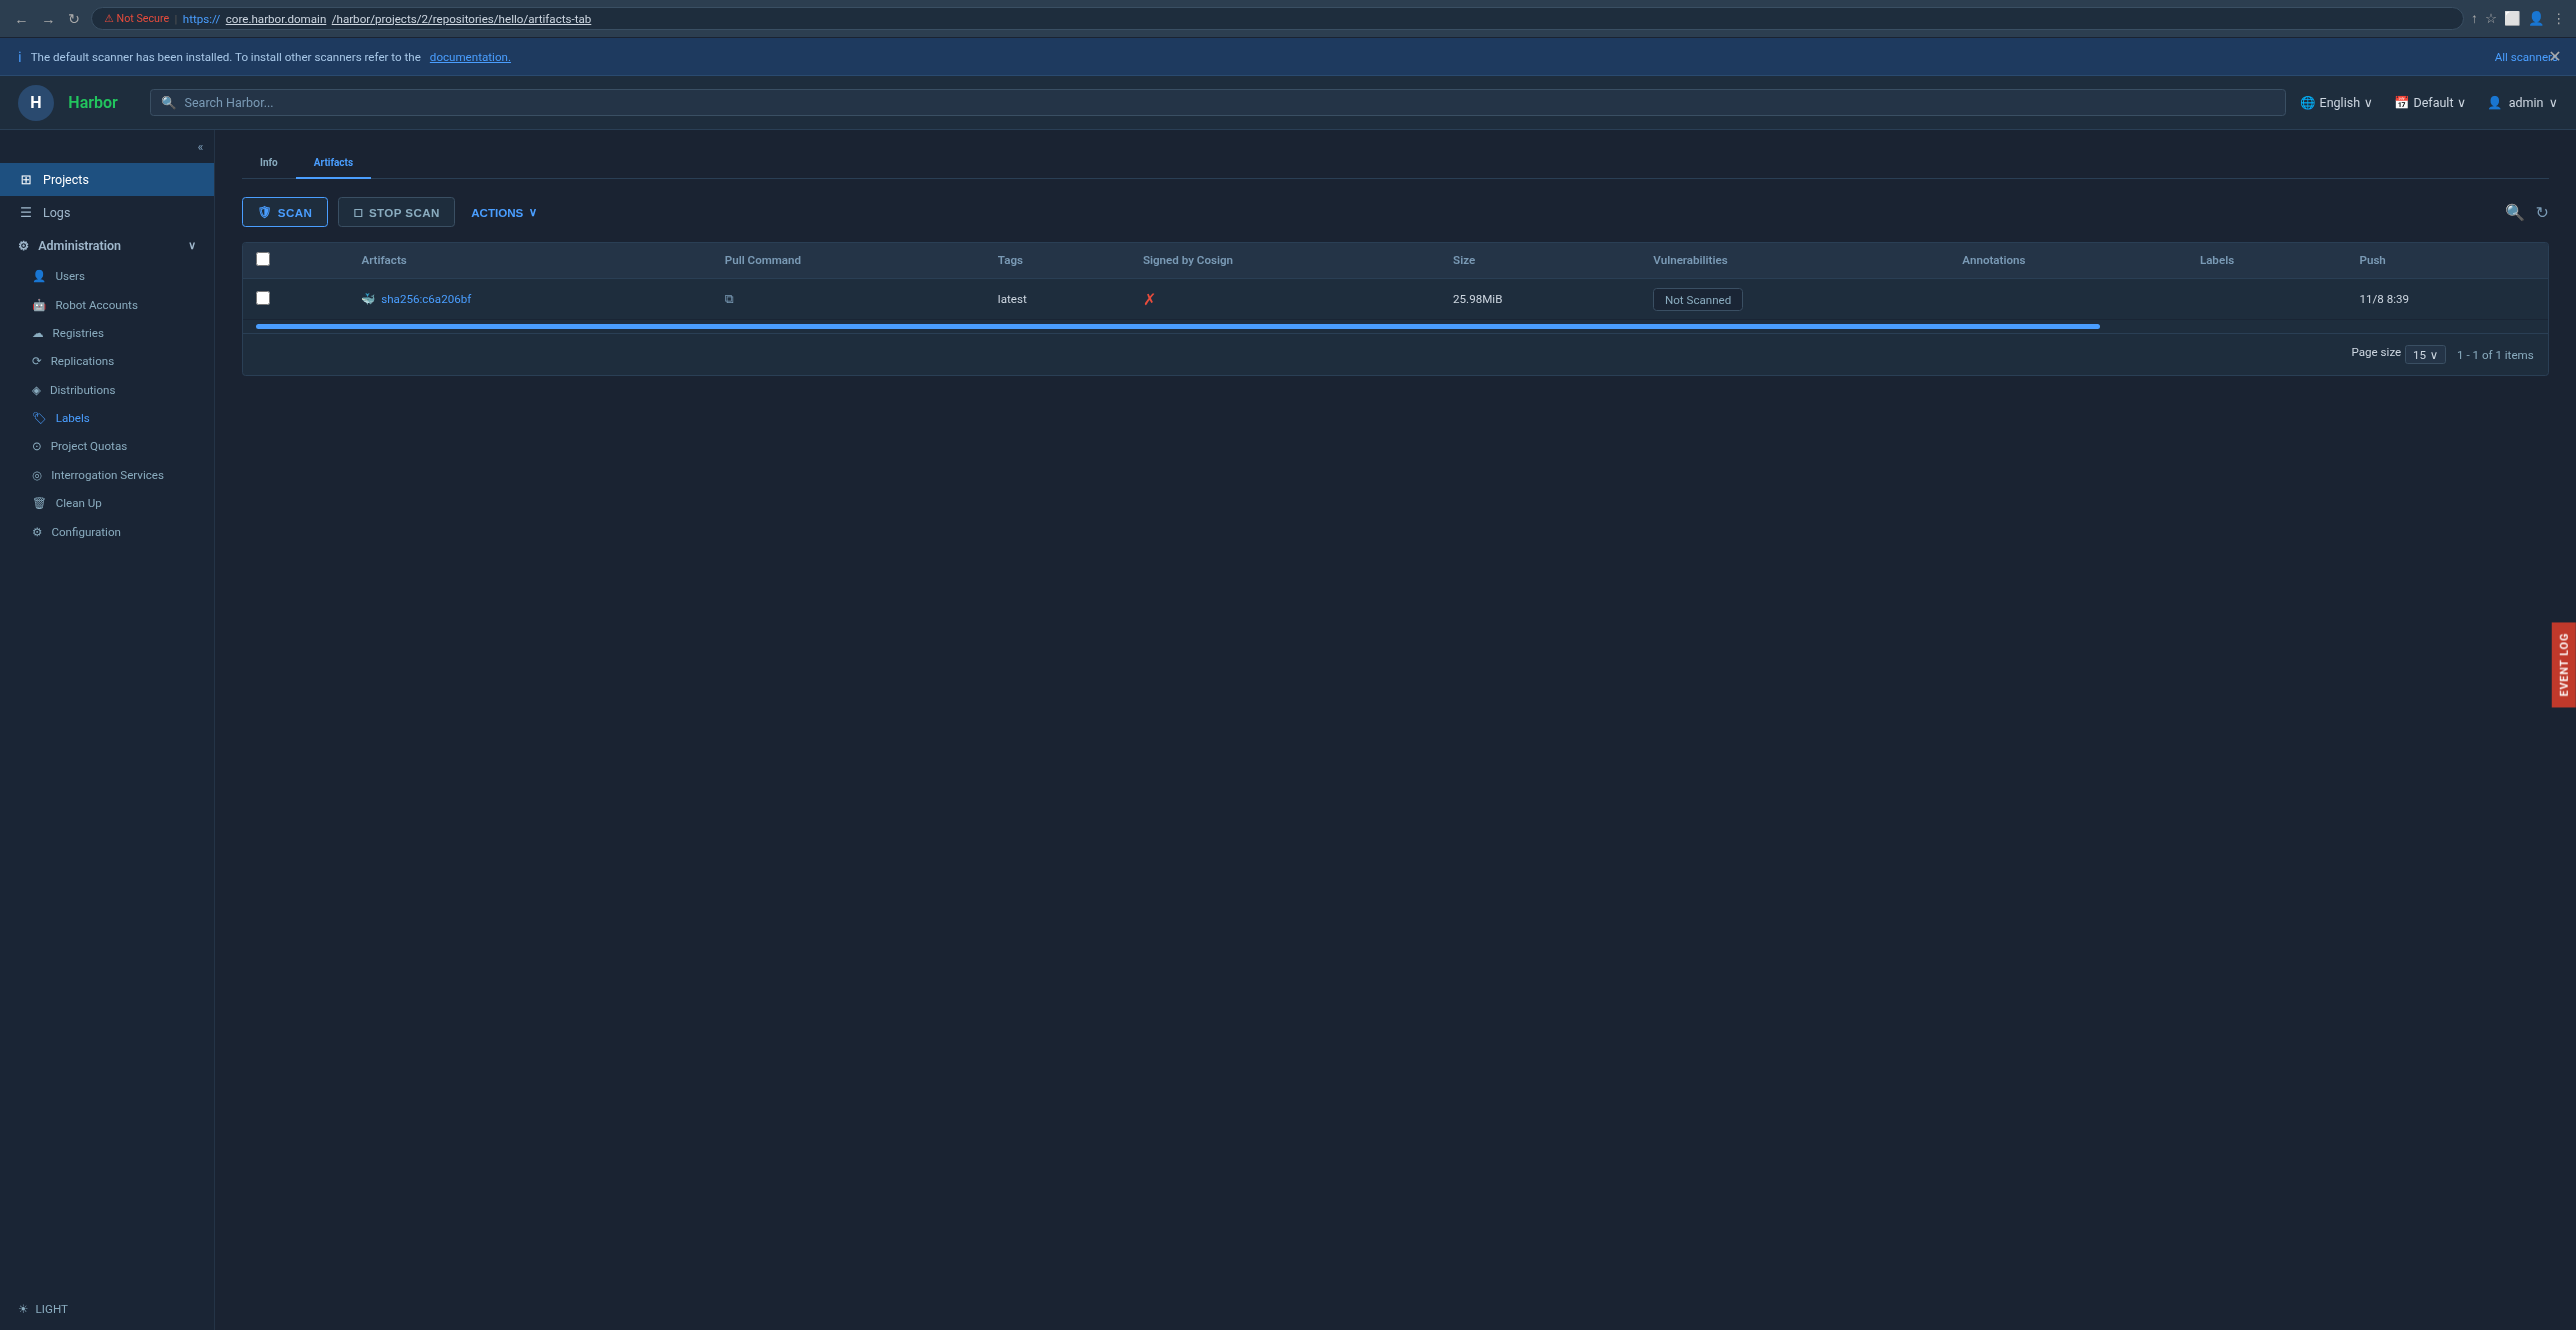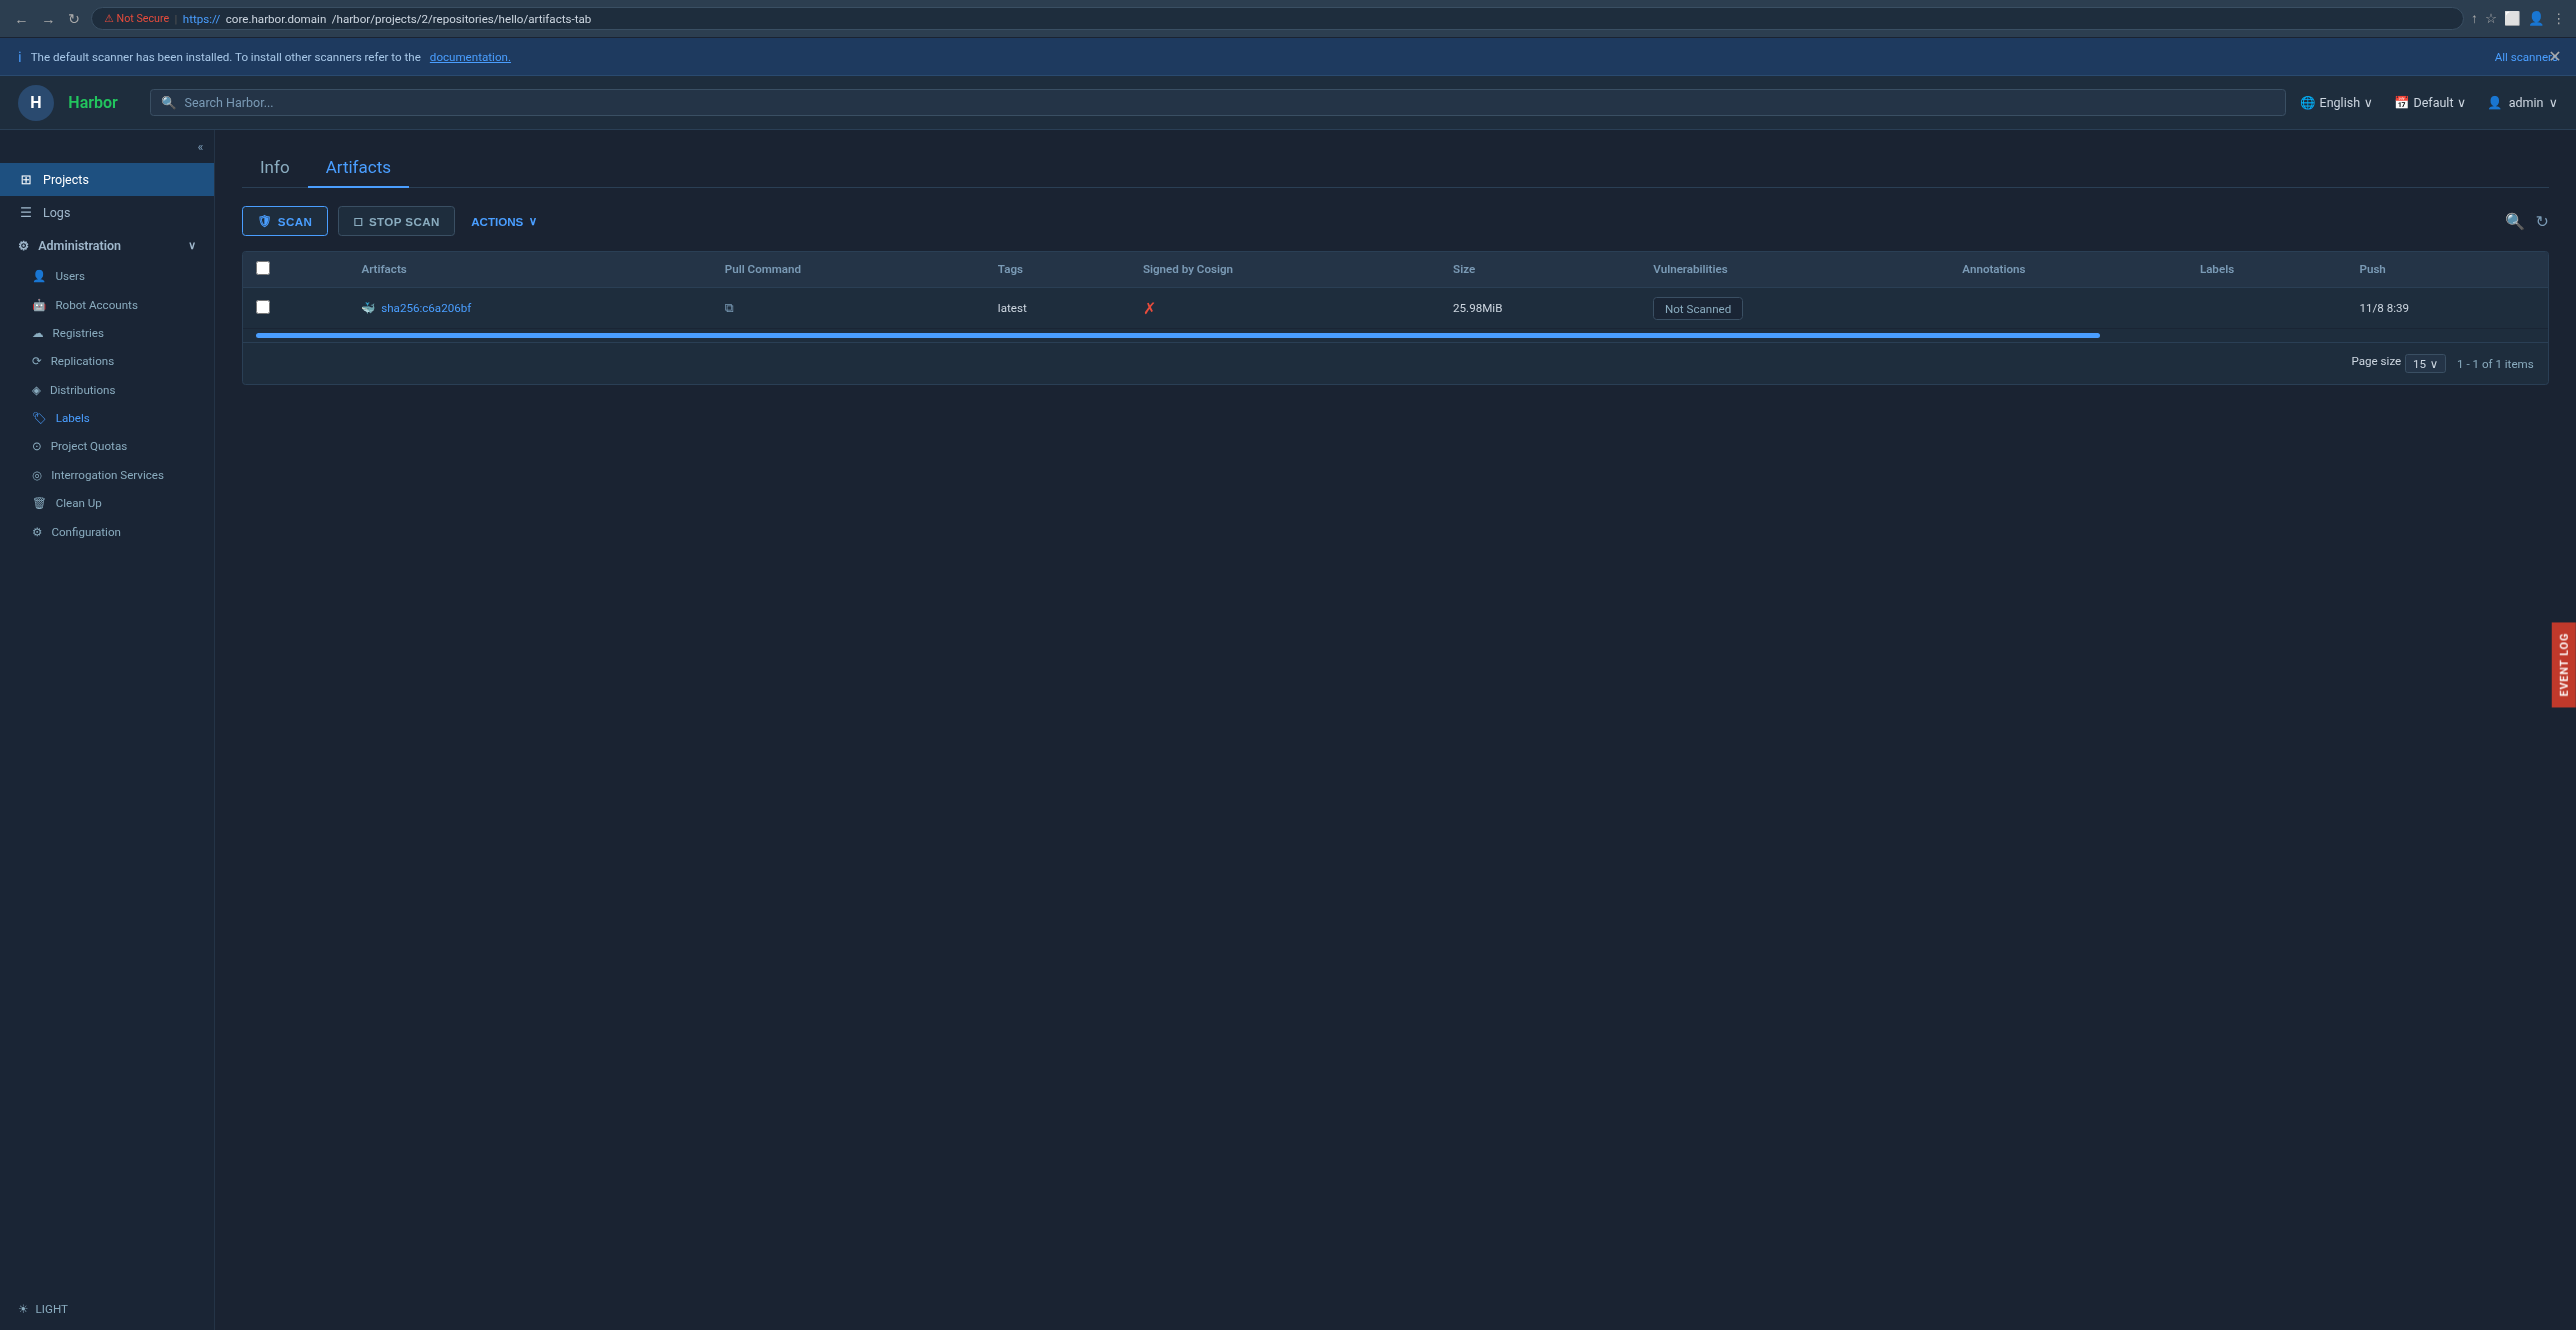--- a/index.html
+++ b/index.html
@@ -24,21 +24,21 @@
       border-radius: 18px;
       padding: 3.6px 12.5px;
       display: flex;
       align-items: center;
       gap: 5.4px;
       color: #cdd6e0;
       font-size: 11.6px;
     }
     .not-secure { color: #e74c3c; font-size: 10.7px; display: flex; align-items: center; gap: 2.7px; }
     .url-https { color: #4a9eff; }
-    .url-rest { color: #cdd6e0; }
+    .url-rest { color: #cdd6e0; text-decoration: underline; }
     .separator { color: #555; }
     .browser-actions { display: flex; gap: 7.2px; align-items: center; color: #aaa; }
     .browser-actions span { cursor: pointer; font-size: 13.4px; }
 
     
     .notification-banner {
       background: #1e3a5f;
       color: #a8c8e8;
       padding: 9px 18px;
       display: flex;
@@ -157,23 +157,24 @@
     .breadcrumb { display: flex; align-items: center; gap: 5.4px; color: #4a9eff; font-size: 12.5px; margin-bottom: 18px; }
     .breadcrumb a { color: #4a9eff; cursor: pointer; text-decoration: none; }
     .repo-title { font-size: 25px; font-weight: 300; color: #cdd6e0; margin-bottom: 18px; }
 
     
     .tabs { display: flex; border-bottom: 0.9px solid #2a3f55; margin-bottom: 18px; }
     .tab {
       padding: 9px 18px;
       cursor: pointer;
       color: #8aacbf;
-      font-size: 17px;
+      font-size: 10px;
       border-bottom: 2.7px solid transparent;
       margin-bottom: -0.9px;
+      font-weight: bold;
     }
     .tab.active { color: #4a9eff; border-bottom: 2.7px solid #4a9eff; }
 
     
     .toolbar { display: flex; align-items: center; gap: 10.7px; margin-bottom: 14.3px; }
     .btn-scan {
       display: flex;
       align-items: center;
       gap: 5.4px;
       background: #1e2d3d;

